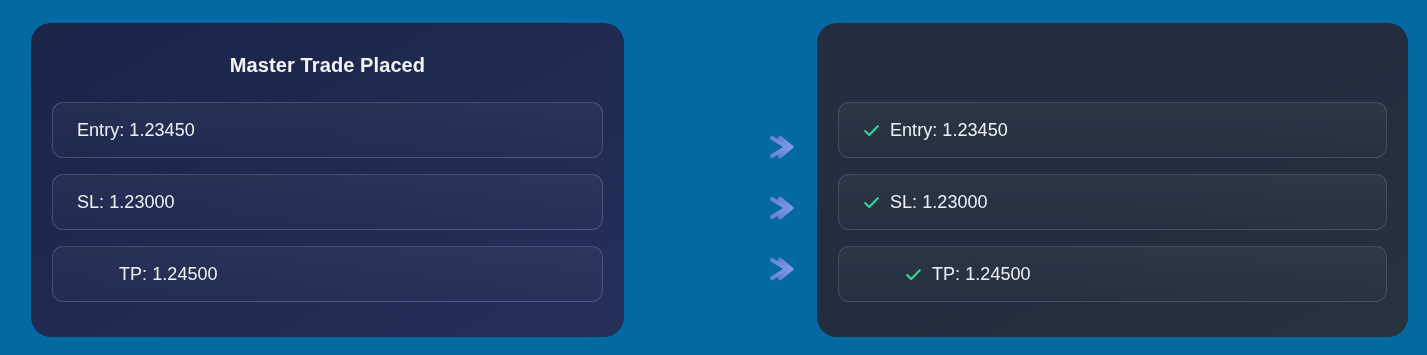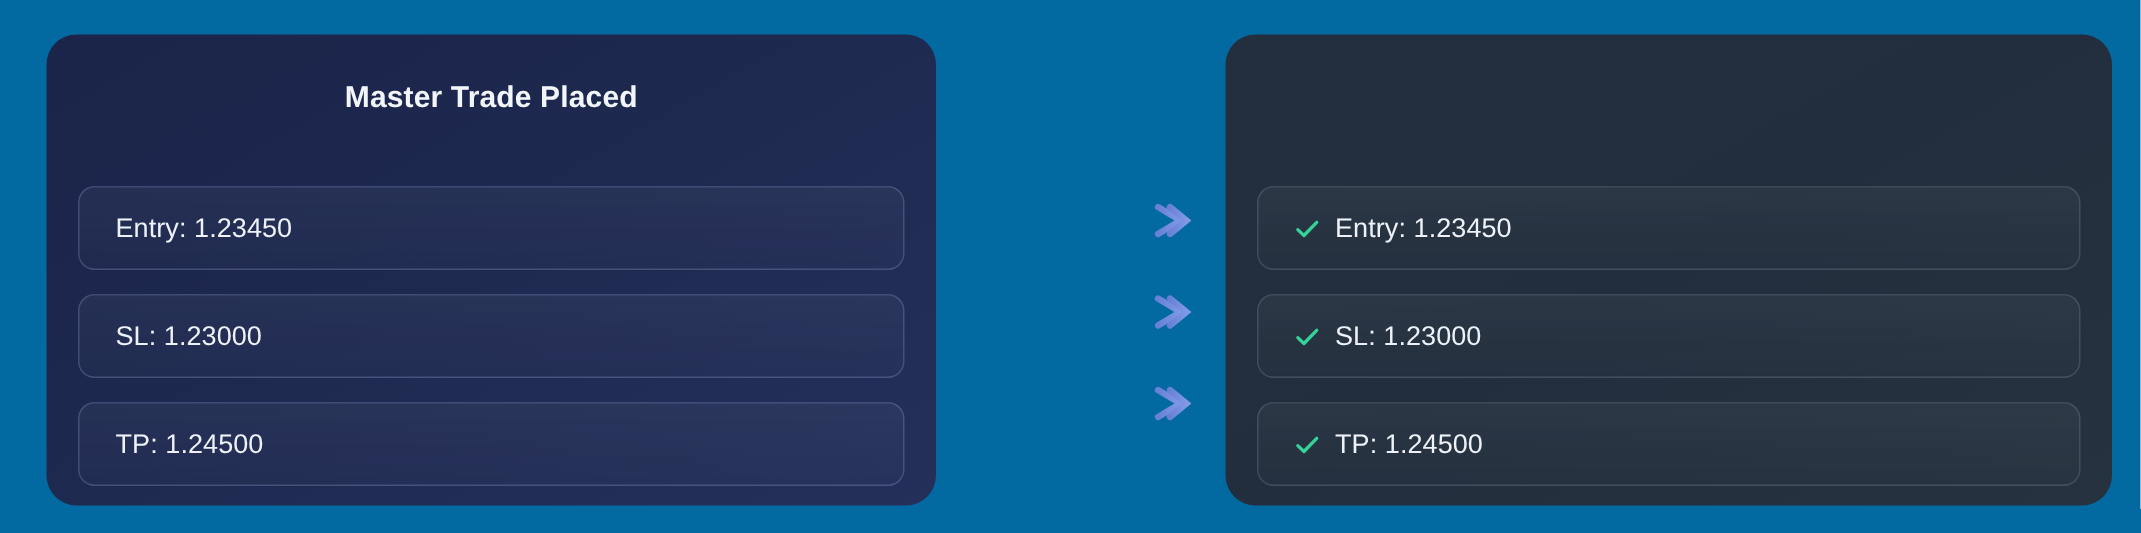--- a/index.html
+++ b/index.html
@@ -55,33 +55,33 @@
     font-weight: bold;
     letter-spacing: 0.1px;
     color: #f2f5fa;
     white-space: nowrap;
   }
 
   .rows {
     position: absolute;
     left: 21px;
     right: 21px;
-    top: 101px;
+    top: 79px;
   }
 
   .row {
     position: relative;
     height: 56px;
     border-radius: 11px;
     box-sizing: border-box;
     display: flex;
     align-items: center;
     margin-bottom: 16px;
   }
-  .row:last-child { margin-bottom: 16px; }
+  .row:last-child { margin-bottom: 16px; padding-left: 42px; }
 
   .panel-master .row {
     background: linear-gradient(180deg, rgba(255,255,255,0.045) 0%, rgba(255,255,255,0.015) 100%);
     border: 1px solid rgba(148,163,214,0.28);
   }
 
   .panel-receiver .row {
     background: linear-gradient(180deg, rgba(255,255,255,0.042) 0%, rgba(255,255,255,0.012) 100%);
     border: 1px solid rgba(160,180,198,0.20);
   }

